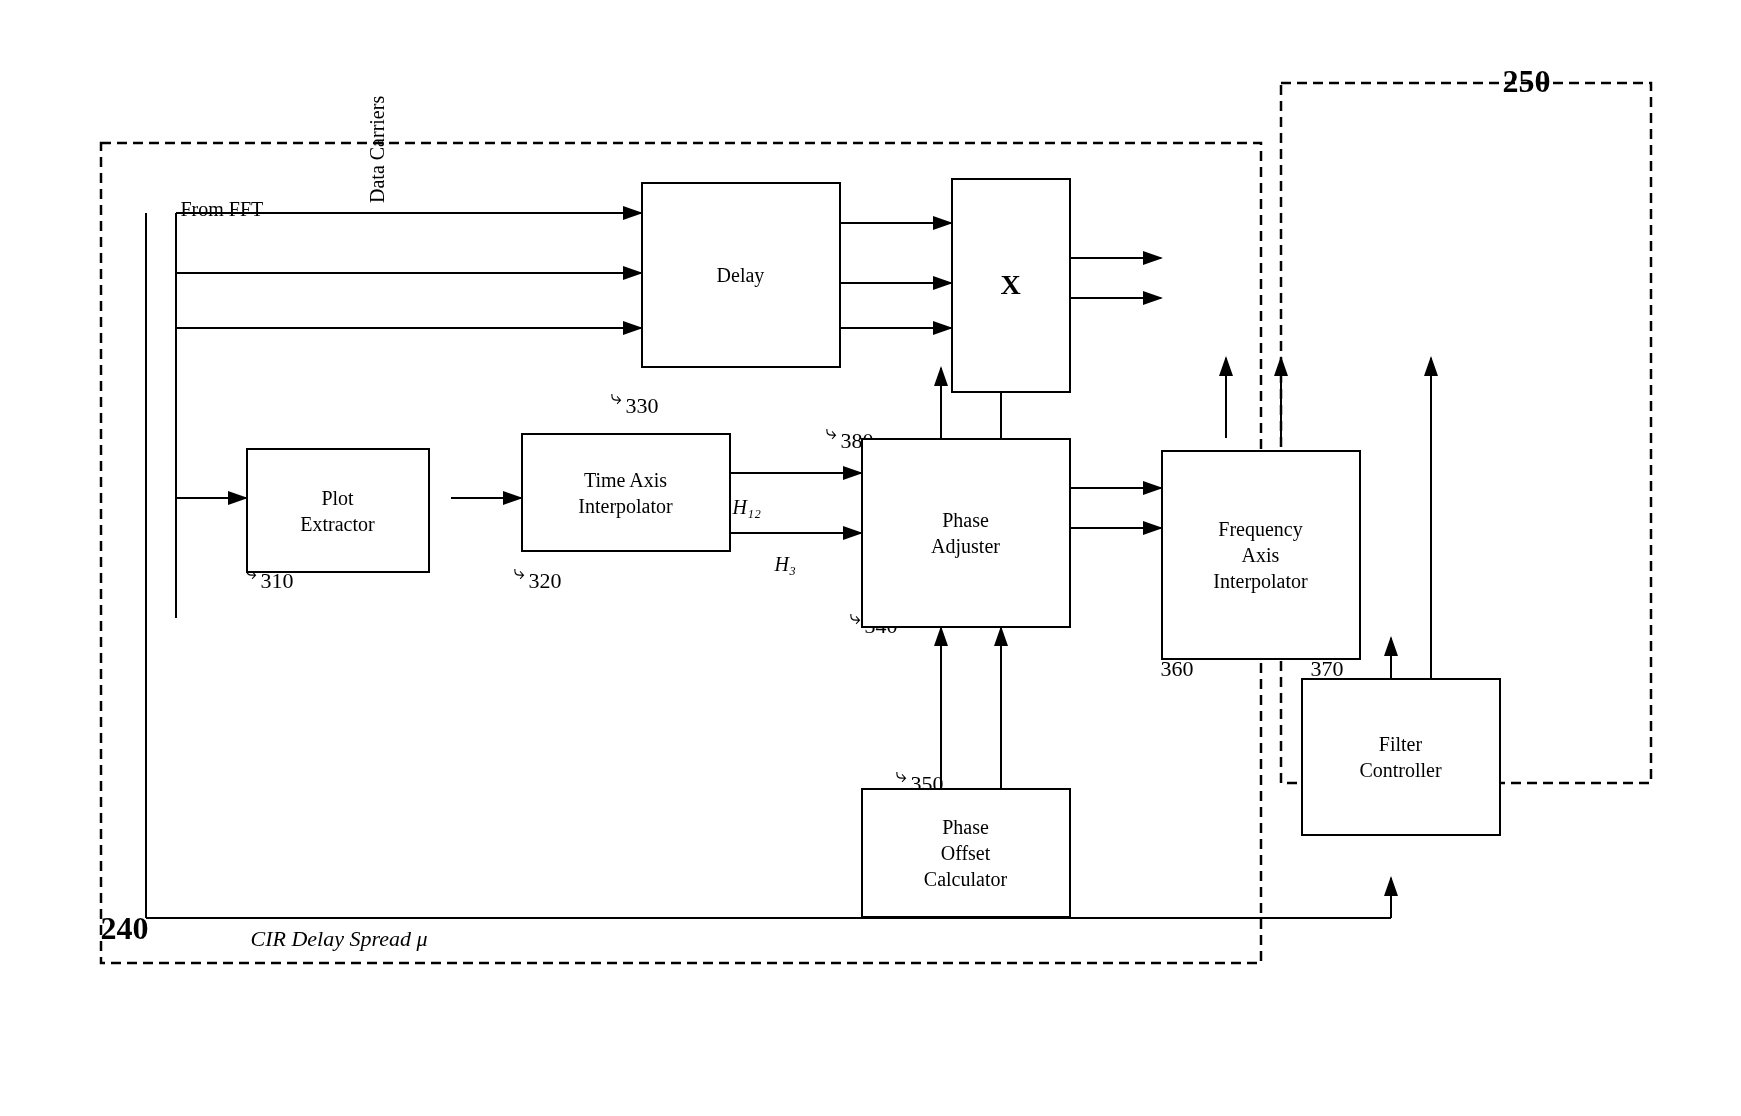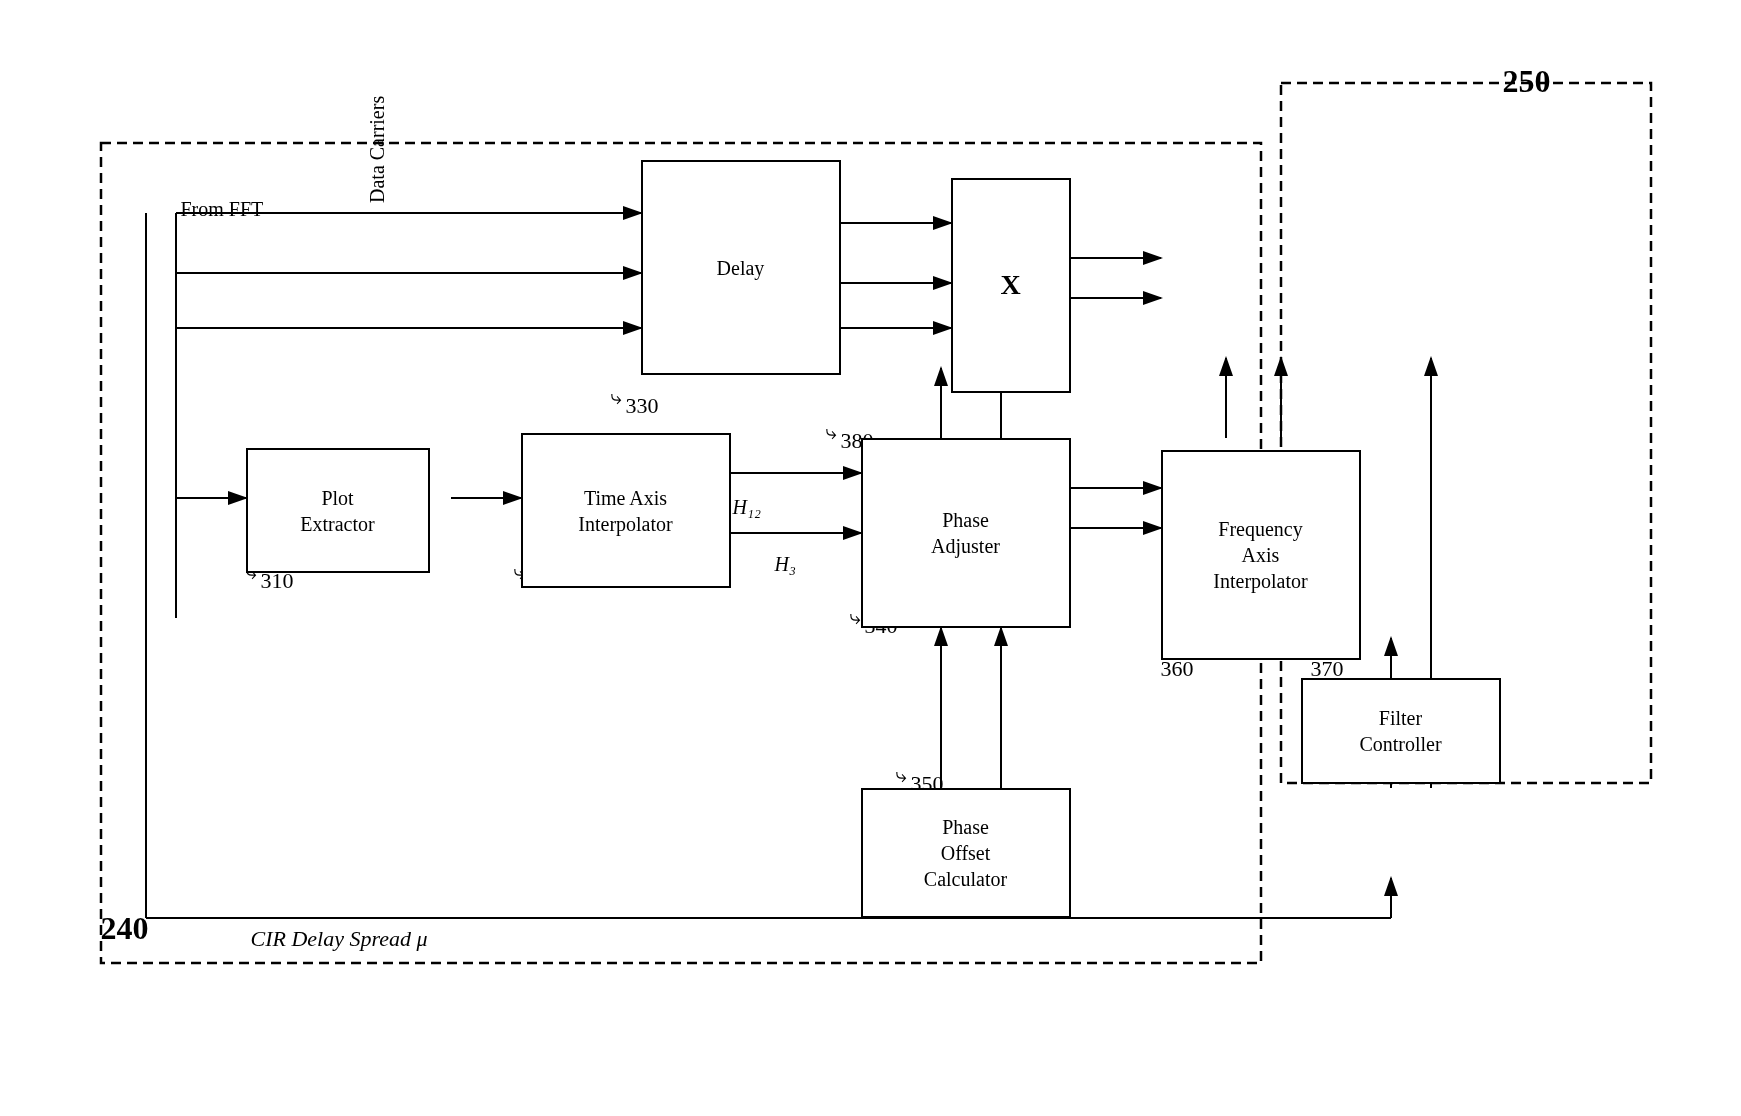--- a/index.html
+++ b/index.html
@@ -147,46 +147,46 @@
   <div class="label" style="top: 598px; left: 1240px; font-size: 22px;">370</div>
 
   <div class="label" style="top: 510px; left: 190px; font-size: 22px;">310</div>
   <div style="position:absolute; top:503px; left:175px; font-size:20px;">⤷</div>
 
   <div class="label" style="top: 510px; left: 458px; font-size: 22px;">320</div>
   <div style="position:absolute; top:503px; left:443px; font-size:20px;">⤷</div>
 
   <div class="label" style="top: 868px; left: 180px; font-size: 22px; font-style: italic;">CIR Delay Spread μ</div>
 
-  <div class="block" style="left: 570px; top: 102px; width: 200px; height: 215px;">
+  <div class="block" style="left: 570px; top: 124px; width: 200px; height: 186px;">
     <span>Delay</span>
   </div>
 
   <div class="block" style="left: 880px; top: 120px; width: 120px; height: 215px;">
     <span style="font-size: 28px; font-weight: bold;">X</span>
   </div>
 
 
   <div class="block" style="left: 175px; top: 390px; width: 184px; height: 125px;">
     <span>Plot<br>Extractor</span>
   </div>
 
-  <div class="block" style="left: 450px; top: 375px; width: 210px; height: 155px;">
+  <div class="block" style="left: 450px; top: 375px; width: 210px; height: 119px;">
     <span>Time Axis<br>Interpolator</span>
   </div>
 
   <div class="block" style="left: 790px; top: 380px; width: 210px; height: 190px;">
     <span>Phase<br>Adjuster</span>
   </div>
 
   <div class="block" style="left: 1090px; top: 380px; width: 200px; height: 210px; margin-top: 12px;">
     <span>Frequency<br>Axis<br>Interpolator</span>
   </div>
 
   <div class="block" style="left: 790px; top: 730px; width: 210px; height: 130px;">
     <span>Phase<br>Offset<br>Calculator</span>
   </div>
 
-  <div class="block" style="left: 1230px; top: 620px; width: 200px; height: 106px;">
+  <div class="block" style="left: 1230px; top: 620px; width: 200px; height: 158px;">
     <span>Filter<br>Controller</span>
   </div>
 
 </div>
 
 </body></html>

